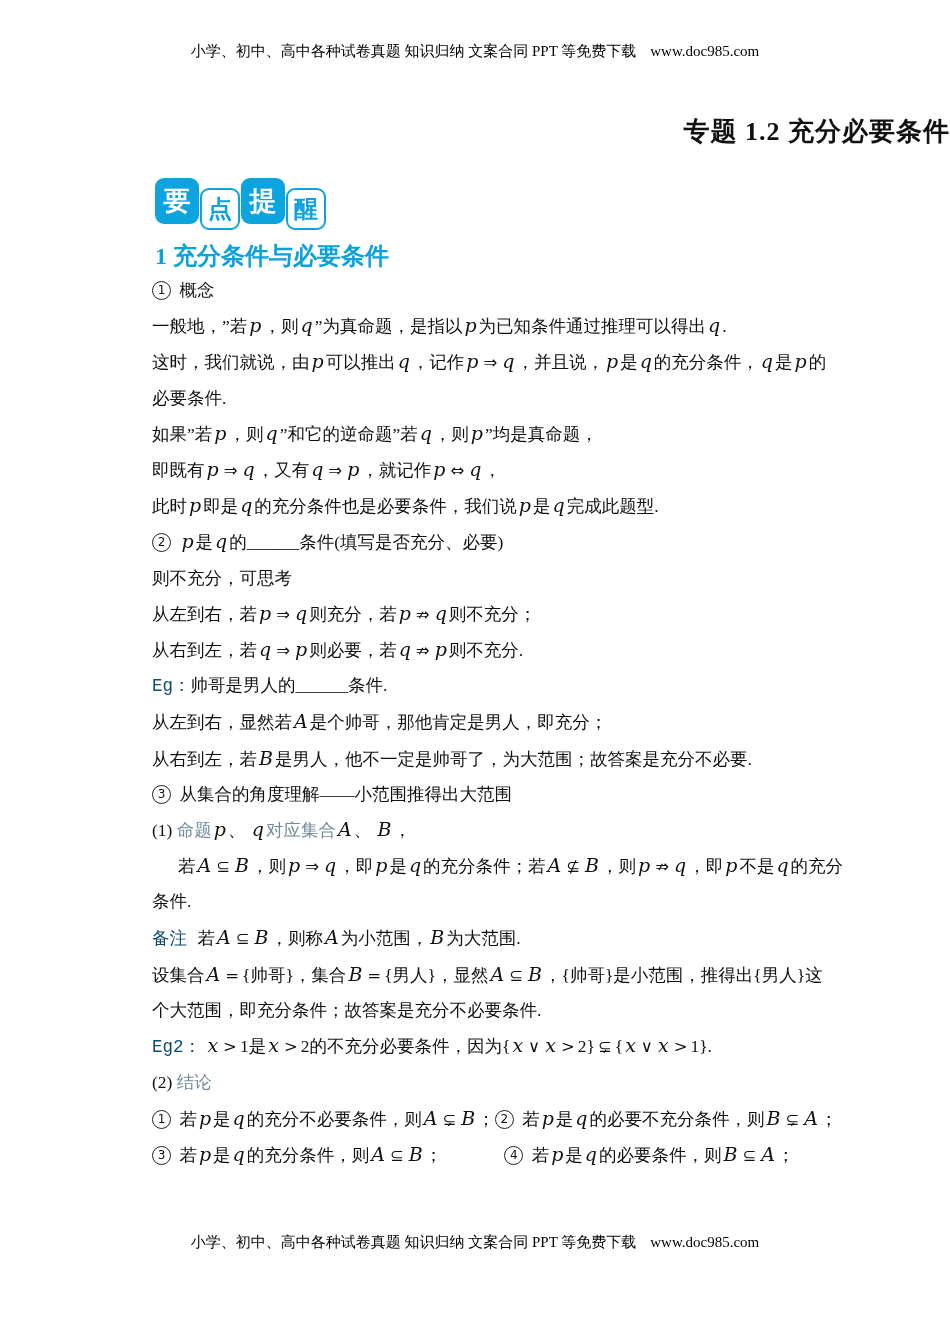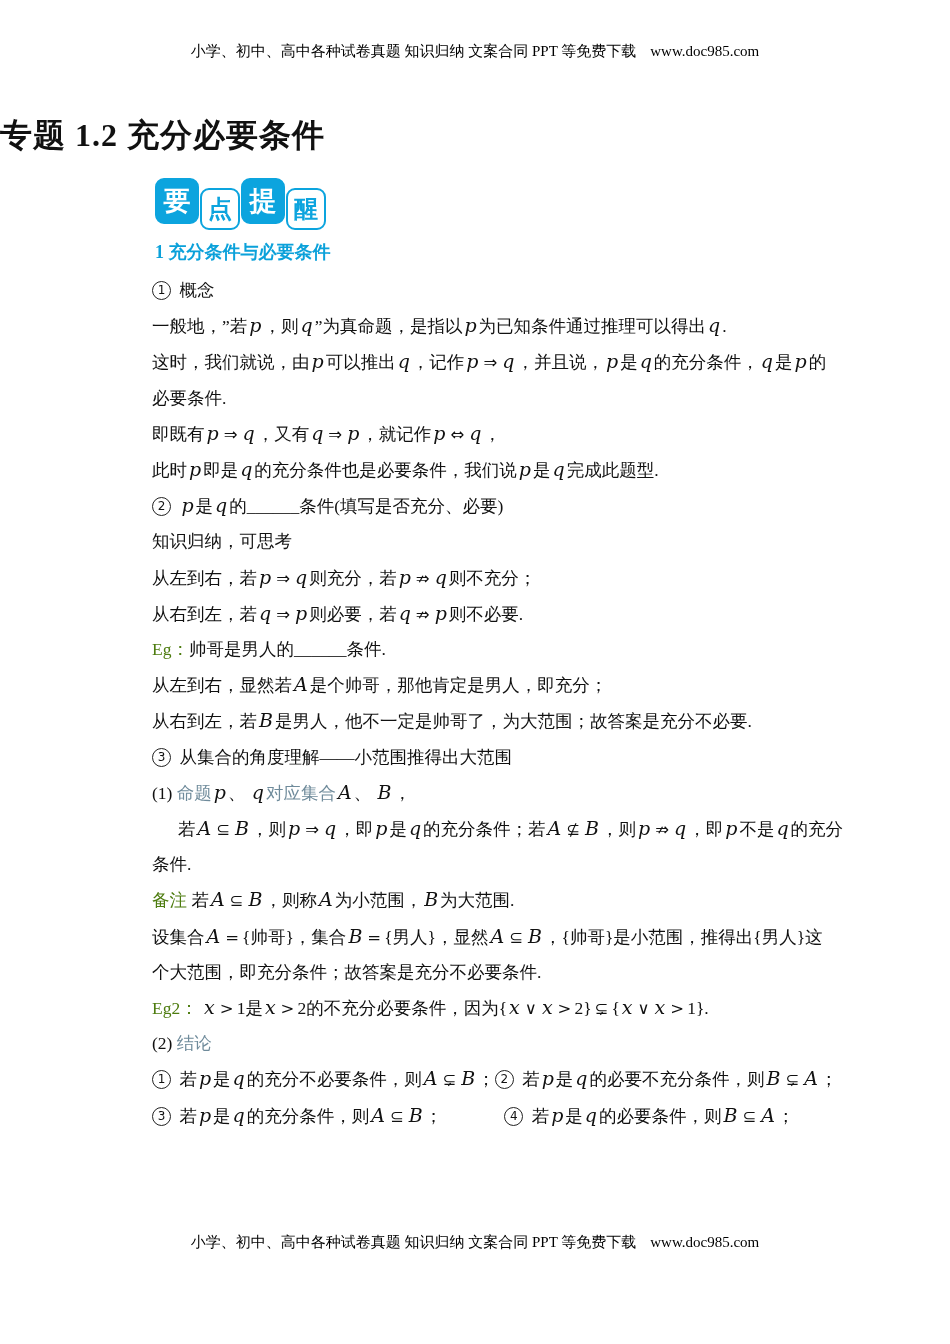--- a/index.html
+++ b/index.html
@@ -2,36 +2,36 @@
 <html><head>
 <meta charset="utf-8">
 <style>
   html,body{margin:0;padding:0;background:#ffffff;}
   .page{position:relative;width:950px;height:1344px;background:#fff;overflow:hidden;
         font-family:"Liberation Serif","DejaVu Serif",serif;color:#111;}
   .runhead{position:absolute;left:0;width:100%;text-align:center;font-size:15px;color:#000;white-space:nowrap;}
   .runhead .url{margin-left:14px;}
   .hdr{top:42px;}
   .ftr{top:1233px;}
-  .title{position:absolute;top:114px;left:0;width:100%;text-align:left;
-         font-size:32px;font-weight:bold;letter-spacing:1px;}
+  .title{position:absolute;top:114px;left:0;width:100%;text-align:right;
+         font-size:26px;font-weight:bold;letter-spacing:1px;}
   .badge{position:absolute;top:178px;left:155px;height:60px;white-space:nowrap;}
   .tile{display:inline-block;width:40px;height:42px;border-radius:9px;text-align:center;
         font-family:"DejaVu Sans","Liberation Sans",sans-serif;font-weight:bold;
         font-size:27px;line-height:42px;vertical-align:top;margin-right:1px;}
   .tile.solid{background:#0ca4de;color:#fff;border:2px solid #0ca4de;}
   .tile.outline{background:#fff;color:#0ca4de;border:2px solid #0ca4de;transform:translateY(10px);
         width:36px;height:38px;font-size:24px;line-height:38px;}
-  .section-heading{position:absolute;top:240px;left:155px;font-size:18px;font-weight:bold;color:#0ba1da;}
+  .section-heading{position:absolute;top:240px;left:155px;font-size:24px;font-weight:bold;color:#0ba1da;}
   .content{position:absolute;top:273px;left:152px;width:790px;}
   .line{line-height:35.2px;white-space:nowrap;font-size:17.5px;}
   .seg-t{}
   .seg-m{font-style:italic;font-family:"DejaVu Serif","Liberation Serif",serif;font-size:19px;padding:0 2px;}
   .seg-y{font-family:"DejaVu Sans","Liberation Sans",sans-serif;font-size:16.5px;padding:0 3px;}
-  .seg-r{color:#4d7c0f;}
+  .seg-r{color:#0c4a6e;font-family:Liberation Mono, monospace;}
   .seg-g{color:#6f8b9b;margin-top:11px;}
   .seg-u{letter-spacing:0;}
   .seg-sp{display:inline-block;width:62px;}
   .seg-c{display:inline-block;width:17px;height:17px;border:1.2px solid #222;border-radius:50%;
          font-family:"DejaVu Sans","Liberation Sans",sans-serif;font-size:12px;line-height:16px;
          text-align:center;vertical-align:2px;margin-right:4px;}
 </style>
 </head>
 <body>
 
@@ -45,26 +45,27 @@
 
   <div class="badge"><span class="tile solid">要</span><span class="tile outline">点</span><span class="tile solid">提</span><span class="tile outline">醒</span></div>
 
   <div class="section-heading">1 充分条件与必要条件</div>
 
   <div class="content" id="content">
       <div class="line"><span class="seg-c">1</span><span class="seg-t"> 概念</span></div>
       <div class="line"><span class="seg-t">一般地，”若</span><span class="seg-m">p</span><span class="seg-t">，则</span><span class="seg-m">q</span><span class="seg-t">”为真命题，是指以</span><span class="seg-m">p</span><span class="seg-t">为已知条件通过推理可以得出</span><span class="seg-m">q</span><span class="seg-t">.</span></div>
       <div class="line"><span class="seg-t">这时，我们就说，由</span><span class="seg-m">p</span><span class="seg-t">可以推出</span><span class="seg-m">q</span><span class="seg-t">，记作</span><span class="seg-m">p</span><span class="seg-y">⇒</span><span class="seg-m">q</span><span class="seg-t">，并且说，</span><span class="seg-m">p</span><span class="seg-t">是</span><span class="seg-m">q</span><span class="seg-t">的充分条件，</span><span class="seg-m">q</span><span class="seg-t">是</span><span class="seg-m">p</span><span class="seg-t">的</span></div>
       <div class="line"><span class="seg-t">必要条件.</span></div>
+      <div class="line"><span class="seg-t">如果”若</span><span class="seg-m">p</span><span class="seg-t">，则</span><span class="seg-m">q</span><span class="seg-t">”和它的逆命题”若</span><span class="seg-m">q</span><span class="seg-t">，则</span><span class="seg-m">p</span><span class="seg-t">”均是真命题，</span></div>
       <div class="line"><span class="seg-t">即既有</span><span class="seg-m">p</span><span class="seg-y">⇒</span><span class="seg-m">q</span><span class="seg-t">，又有</span><span class="seg-m">q</span><span class="seg-y">⇒</span><span class="seg-m">p</span><span class="seg-t">，就记作</span><span class="seg-m">p</span><span class="seg-y">⇔</span><span class="seg-m">q</span><span class="seg-t">，</span></div>
       <div class="line"><span class="seg-t">此时</span><span class="seg-m">p</span><span class="seg-t">即是</span><span class="seg-m">q</span><span class="seg-t">的充分条件也是必要条件，我们说</span><span class="seg-m">p</span><span class="seg-t">是</span><span class="seg-m">q</span><span class="seg-t">完成此题型.</span></div>
       <div class="line"><span class="seg-c">2</span><span class="seg-t"> </span><span class="seg-m">p</span><span class="seg-t">是</span><span class="seg-m">q</span><span class="seg-t">的</span><span class="seg-u">______</span><span class="seg-t">条件(填写是否充分、必要)</span></div>
-      <div class="line"><span class="seg-t">知识归纳，可思考</span></div>
+      <div class="line"><span class="seg-t">则不充分，可思考</span></div>
       <div class="line"><span class="seg-t">从左到右，若</span><span class="seg-m">p</span><span class="seg-y">⇒</span><span class="seg-m">q</span><span class="seg-t">则充分，若</span><span class="seg-m">p</span><span class="seg-y">⇏</span><span class="seg-m">q</span><span class="seg-t">则不充分；</span></div>
-      <div class="line"><span class="seg-t">从右到左，若</span><span class="seg-m">q</span><span class="seg-y">⇒</span><span class="seg-m">p</span><span class="seg-t">则必要，若</span><span class="seg-m">q</span><span class="seg-y">⇏</span><span class="seg-m">p</span><span class="seg-t">则不必要.</span></div>
+      <div class="line"><span class="seg-t">从右到左，若</span><span class="seg-m">q</span><span class="seg-y">⇒</span><span class="seg-m">p</span><span class="seg-t">则必要，若</span><span class="seg-m">q</span><span class="seg-y">⇏</span><span class="seg-m">p</span><span class="seg-t">则不充分.</span></div>
       <div class="line"><span class="seg-r">Eg：</span><span class="seg-t">帅哥是男人的</span><span class="seg-u">______</span><span class="seg-t">条件.</span></div>
       <div class="line"><span class="seg-t">从左到右，显然若</span><span class="seg-m">A</span><span class="seg-t">是个帅哥，那他肯定是男人，即充分；</span></div>
       <div class="line"><span class="seg-t">从右到左，若</span><span class="seg-m">B</span><span class="seg-t">是男人，他不一定是帅哥了，为大范围；故答案是充分不必要.</span></div>
       <div class="line"><span class="seg-c">3</span><span class="seg-t"> 从集合的角度理解——小范围推得出大范围</span></div>
       <div class="line"><span class="seg-t">(1) </span><span class="seg-g">命题</span><span class="seg-m">p</span><span class="seg-t">、 </span><span class="seg-m">q</span><span class="seg-g">对应集合</span><span class="seg-m">A</span><span class="seg-t">、 </span><span class="seg-m">B</span><span class="seg-t">，</span></div>
       <div class="line" style="padding-left: 26px;"><span class="seg-t">若</span><span class="seg-m">A</span><span class="seg-y">⊆</span><span class="seg-m">B</span><span class="seg-t">，则</span><span class="seg-m">p</span><span class="seg-y">⇒</span><span class="seg-m">q</span><span class="seg-t">，即</span><span class="seg-m">p</span><span class="seg-t">是</span><span class="seg-m">q</span><span class="seg-t">的充分条件；若</span><span class="seg-m">A</span><span class="seg-y">⊈</span><span class="seg-m">B</span><span class="seg-t">，则</span><span class="seg-m">p</span><span class="seg-y">⇏</span><span class="seg-m">q</span><span class="seg-t">，即</span><span class="seg-m">p</span><span class="seg-t">不是</span><span class="seg-m">q</span><span class="seg-t">的充分</span></div>
       <div class="line"><span class="seg-t">条件.</span></div>
       <div class="line"><span class="seg-r">备注 </span><span class="seg-t">若</span><span class="seg-m">A</span><span class="seg-y">⊆</span><span class="seg-m">B</span><span class="seg-t">，则称</span><span class="seg-m">A</span><span class="seg-t">为小范围，</span><span class="seg-m">B</span><span class="seg-t">为大范围.</span></div>
       <div class="line"><span class="seg-t">设集合</span><span class="seg-m">A</span><span class="seg-y">=</span><span class="seg-t">{帅哥}，集合</span><span class="seg-m">B</span><span class="seg-y">=</span><span class="seg-t">{男人}，显然</span><span class="seg-m">A</span><span class="seg-y">⊆</span><span class="seg-m">B</span><span class="seg-t">，{帅哥}是小范围，推得出{男人}这</span></div>
       <div class="line"><span class="seg-t">个大范围，即充分条件；故答案是充分不必要条件.</span></div>

